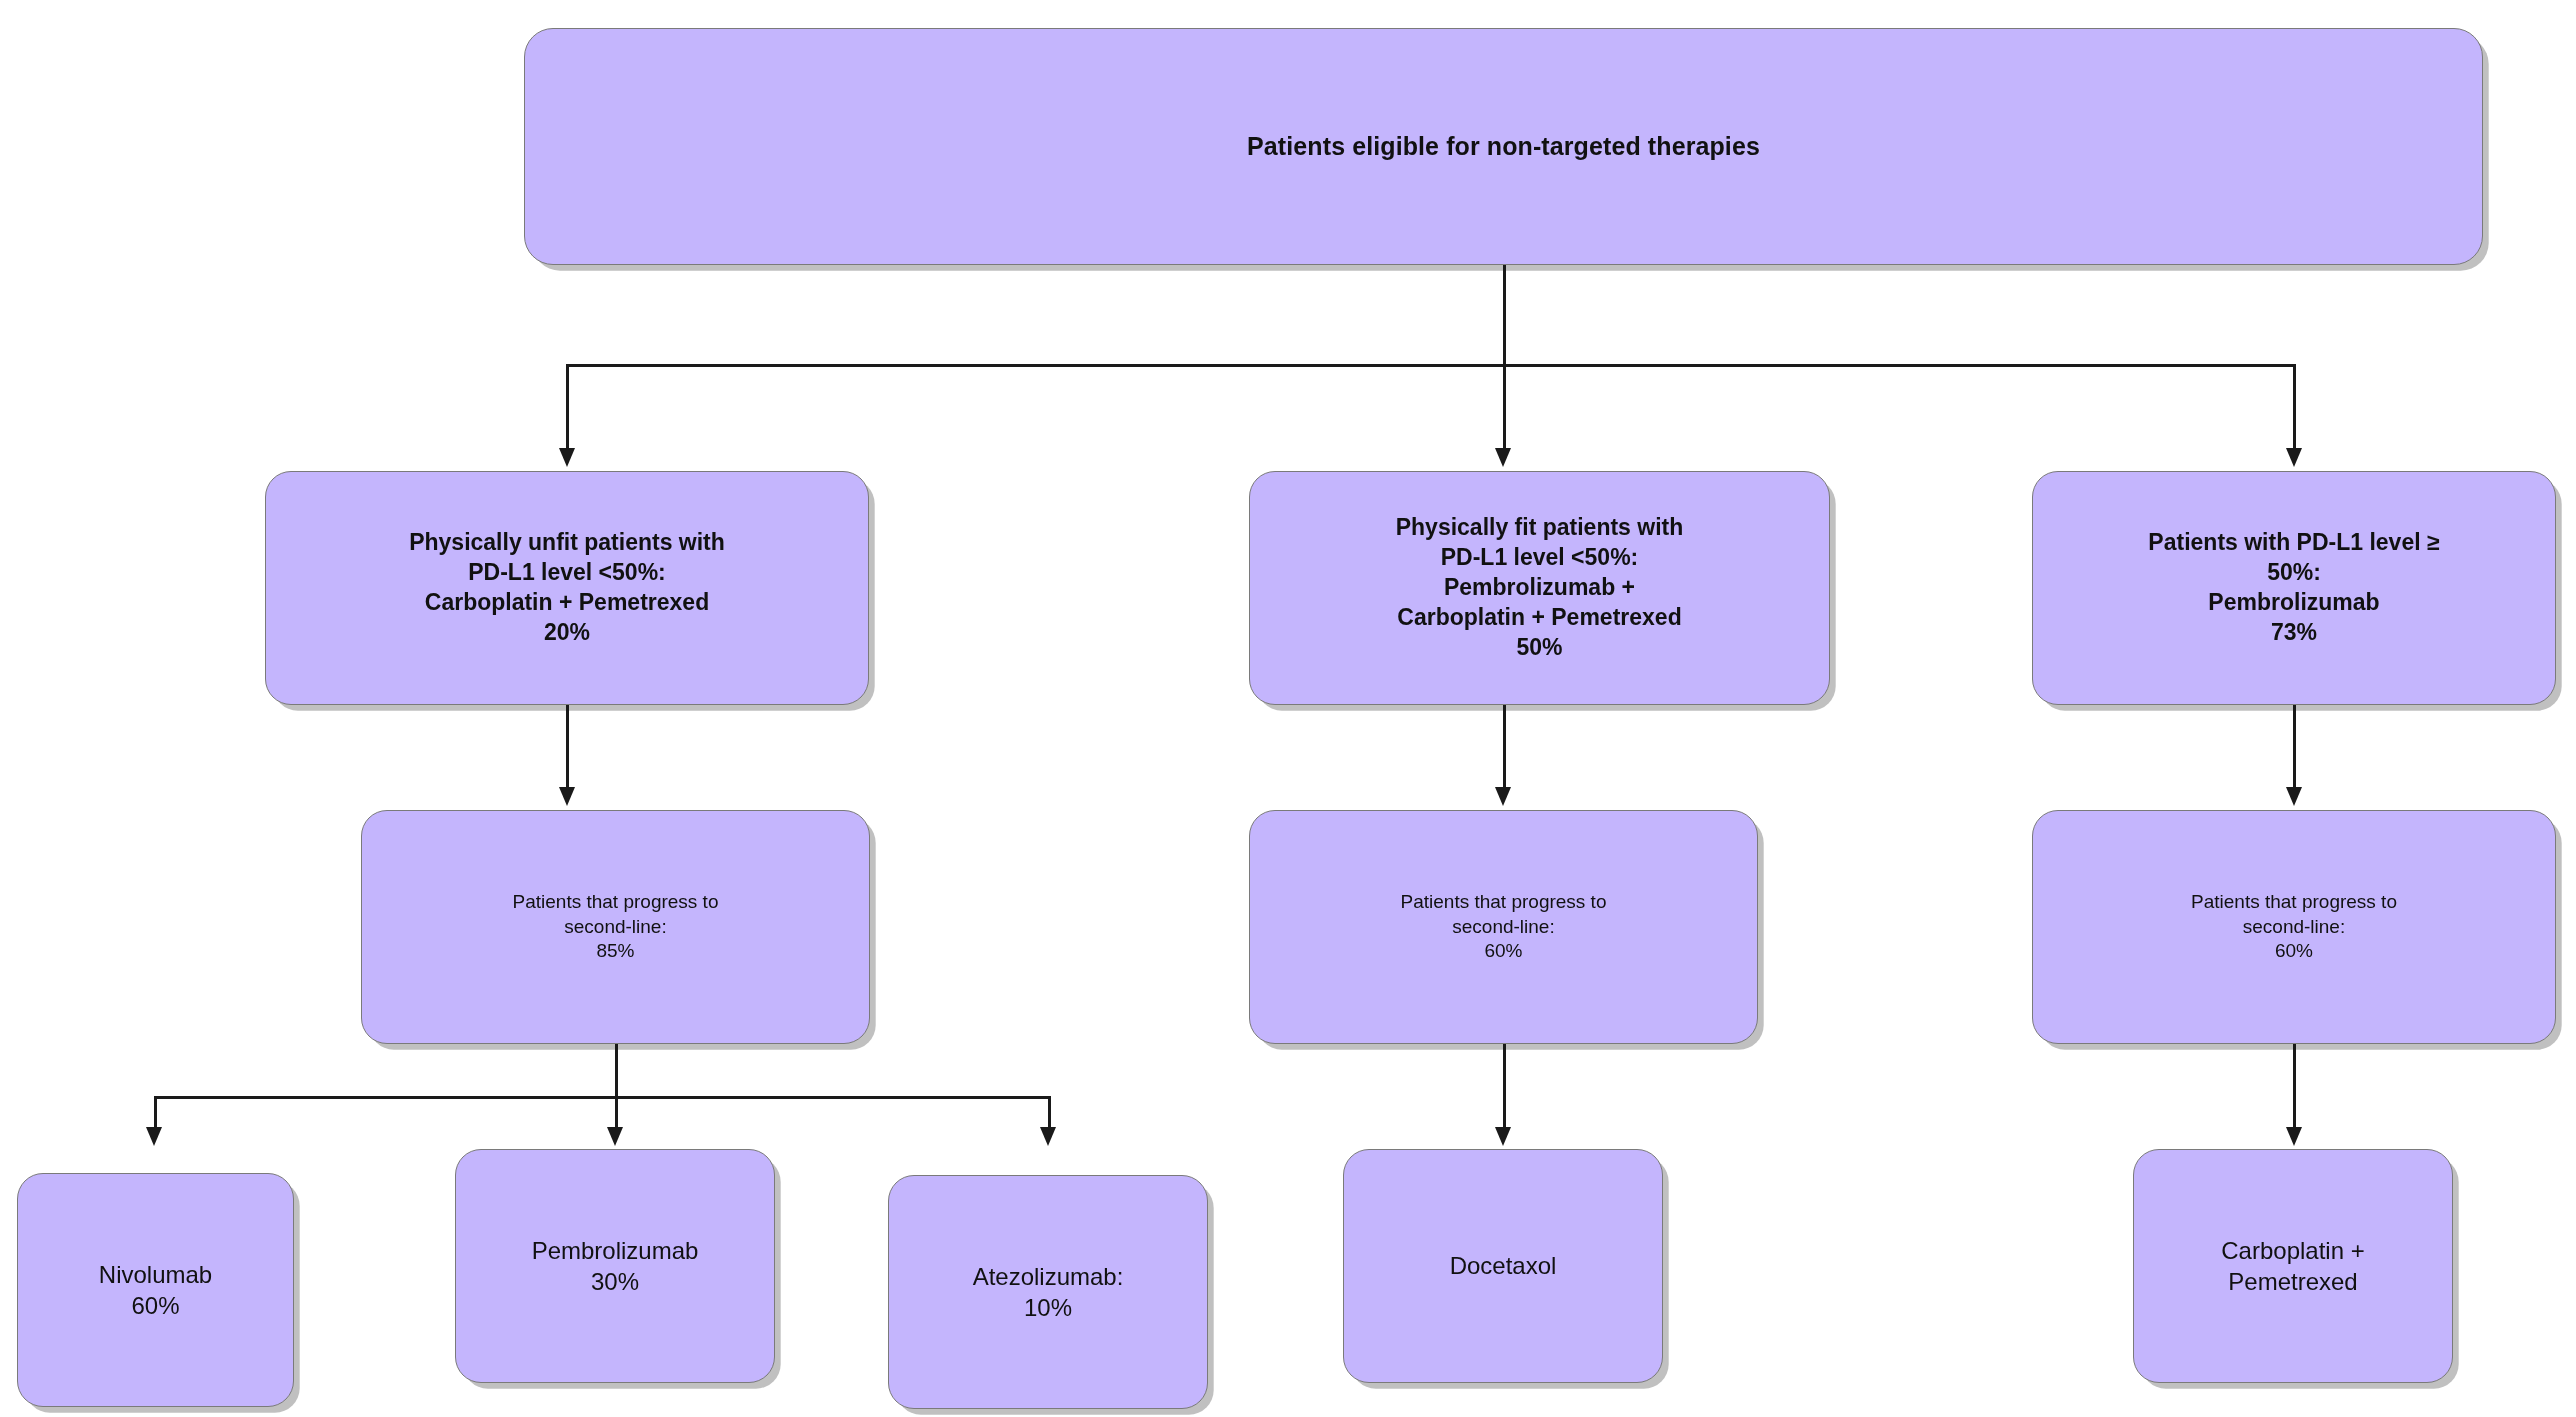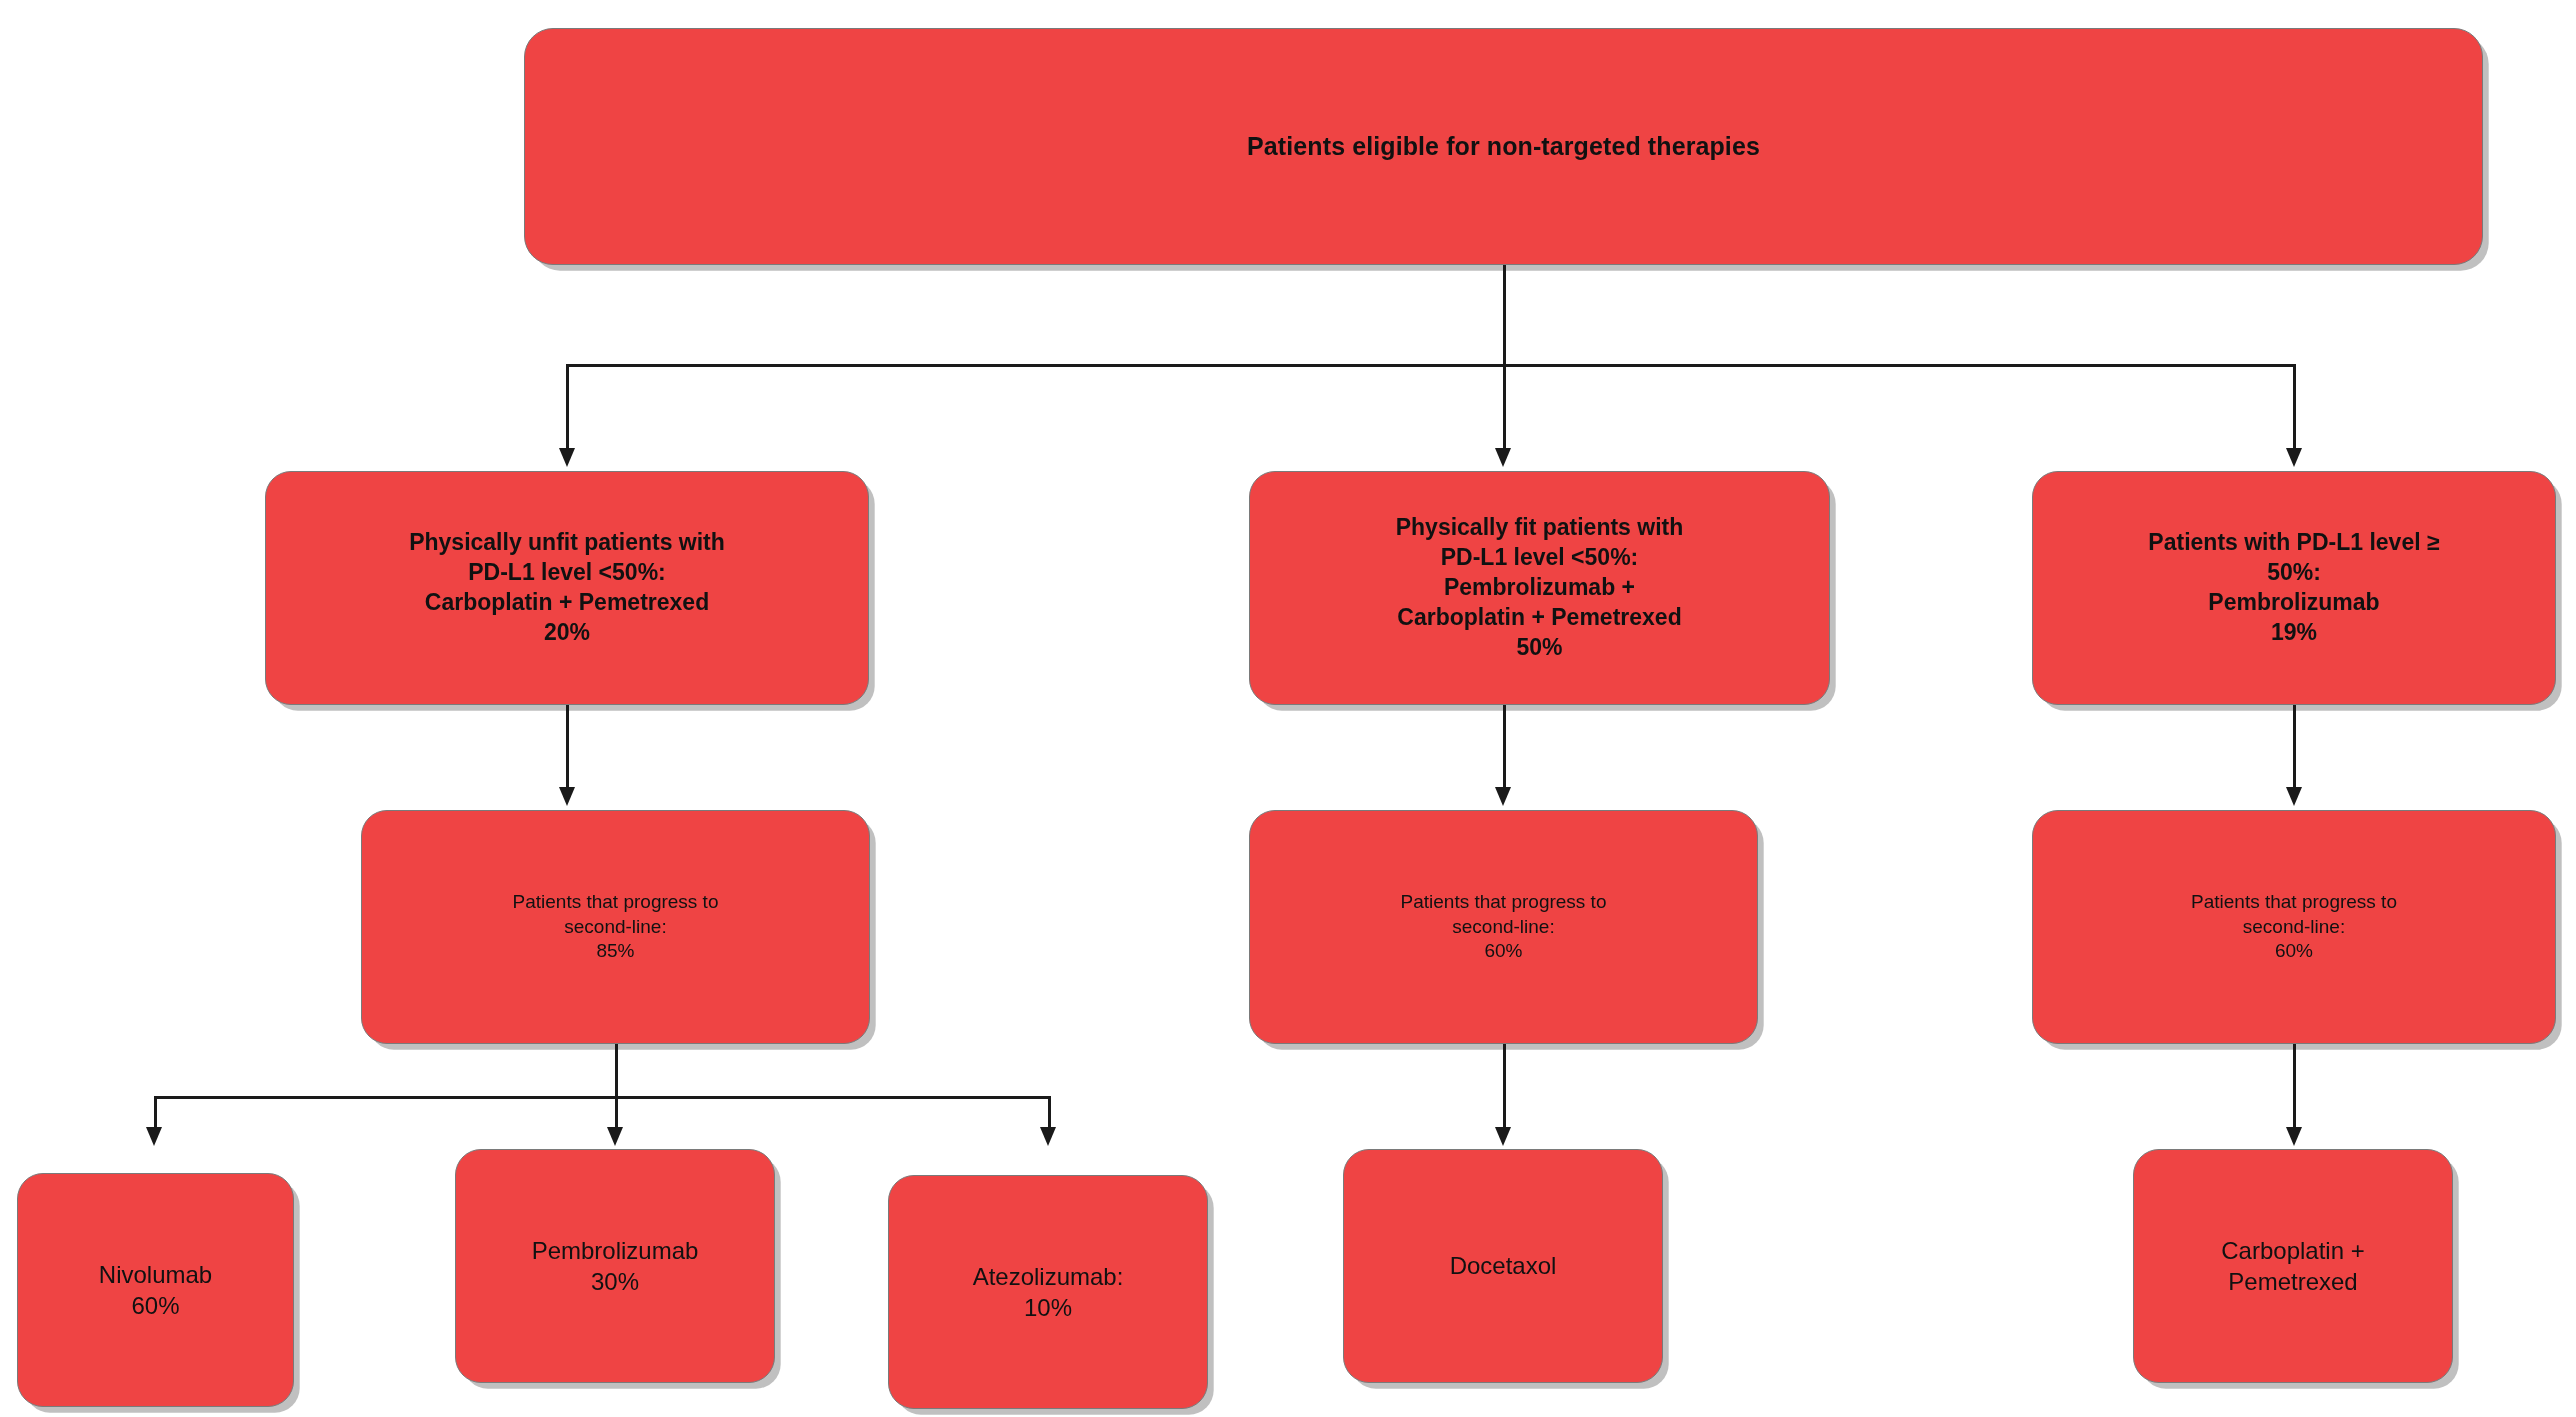--- a/index.html
+++ b/index.html
@@ -14,21 +14,21 @@
     position: relative;
     width: 2576px;
     height: 1417px;
     background: #ffffff;
     overflow: hidden;
   }
   
   .node {
     position: absolute;
     box-sizing: border-box;
-    background: #ef4444;
+    background: #c4b5fd;
     border: 1.9px solid #7a7a7a;
     border-radius: 26px;
     box-shadow: 6.9px 6.9px 0 -1.2px rgba(140,140,140,0.55);
     display: flex;
     align-items: center;
     justify-content: center;
     text-align: center;
     color: #111111;
     font-family: "Liberation Sans", sans-serif;
   }
@@ -112,21 +112,21 @@
 PD-L1 level &lt;50%:
 Pembrolizumab +
 Carboplatin + Pemetrexed
 50%</span>
   </div>
 
   <div class="node lvl2" style="left:2032px; top:471px; width:524px; height:234px;">
     <span class="label">Patients with PD-L1 level ≥
 50%:
 Pembrolizumab
-19%</span>
+73%</span>
   </div>
 
   <div class="conn vline" style="left:566px; top:705px; height:84px;"></div>
   <div class="arrow" style="left:559px; top:787px;"></div>
 
   <div class="conn vline" style="left:1503px; top:705px; height:84px;"></div>
   <div class="arrow" style="left:1495px; top:787px;"></div>
 
   <div class="conn vline" style="left:2293px; top:705px; height:84px;"></div>
   <div class="arrow" style="left:2286px; top:787px;"></div>

